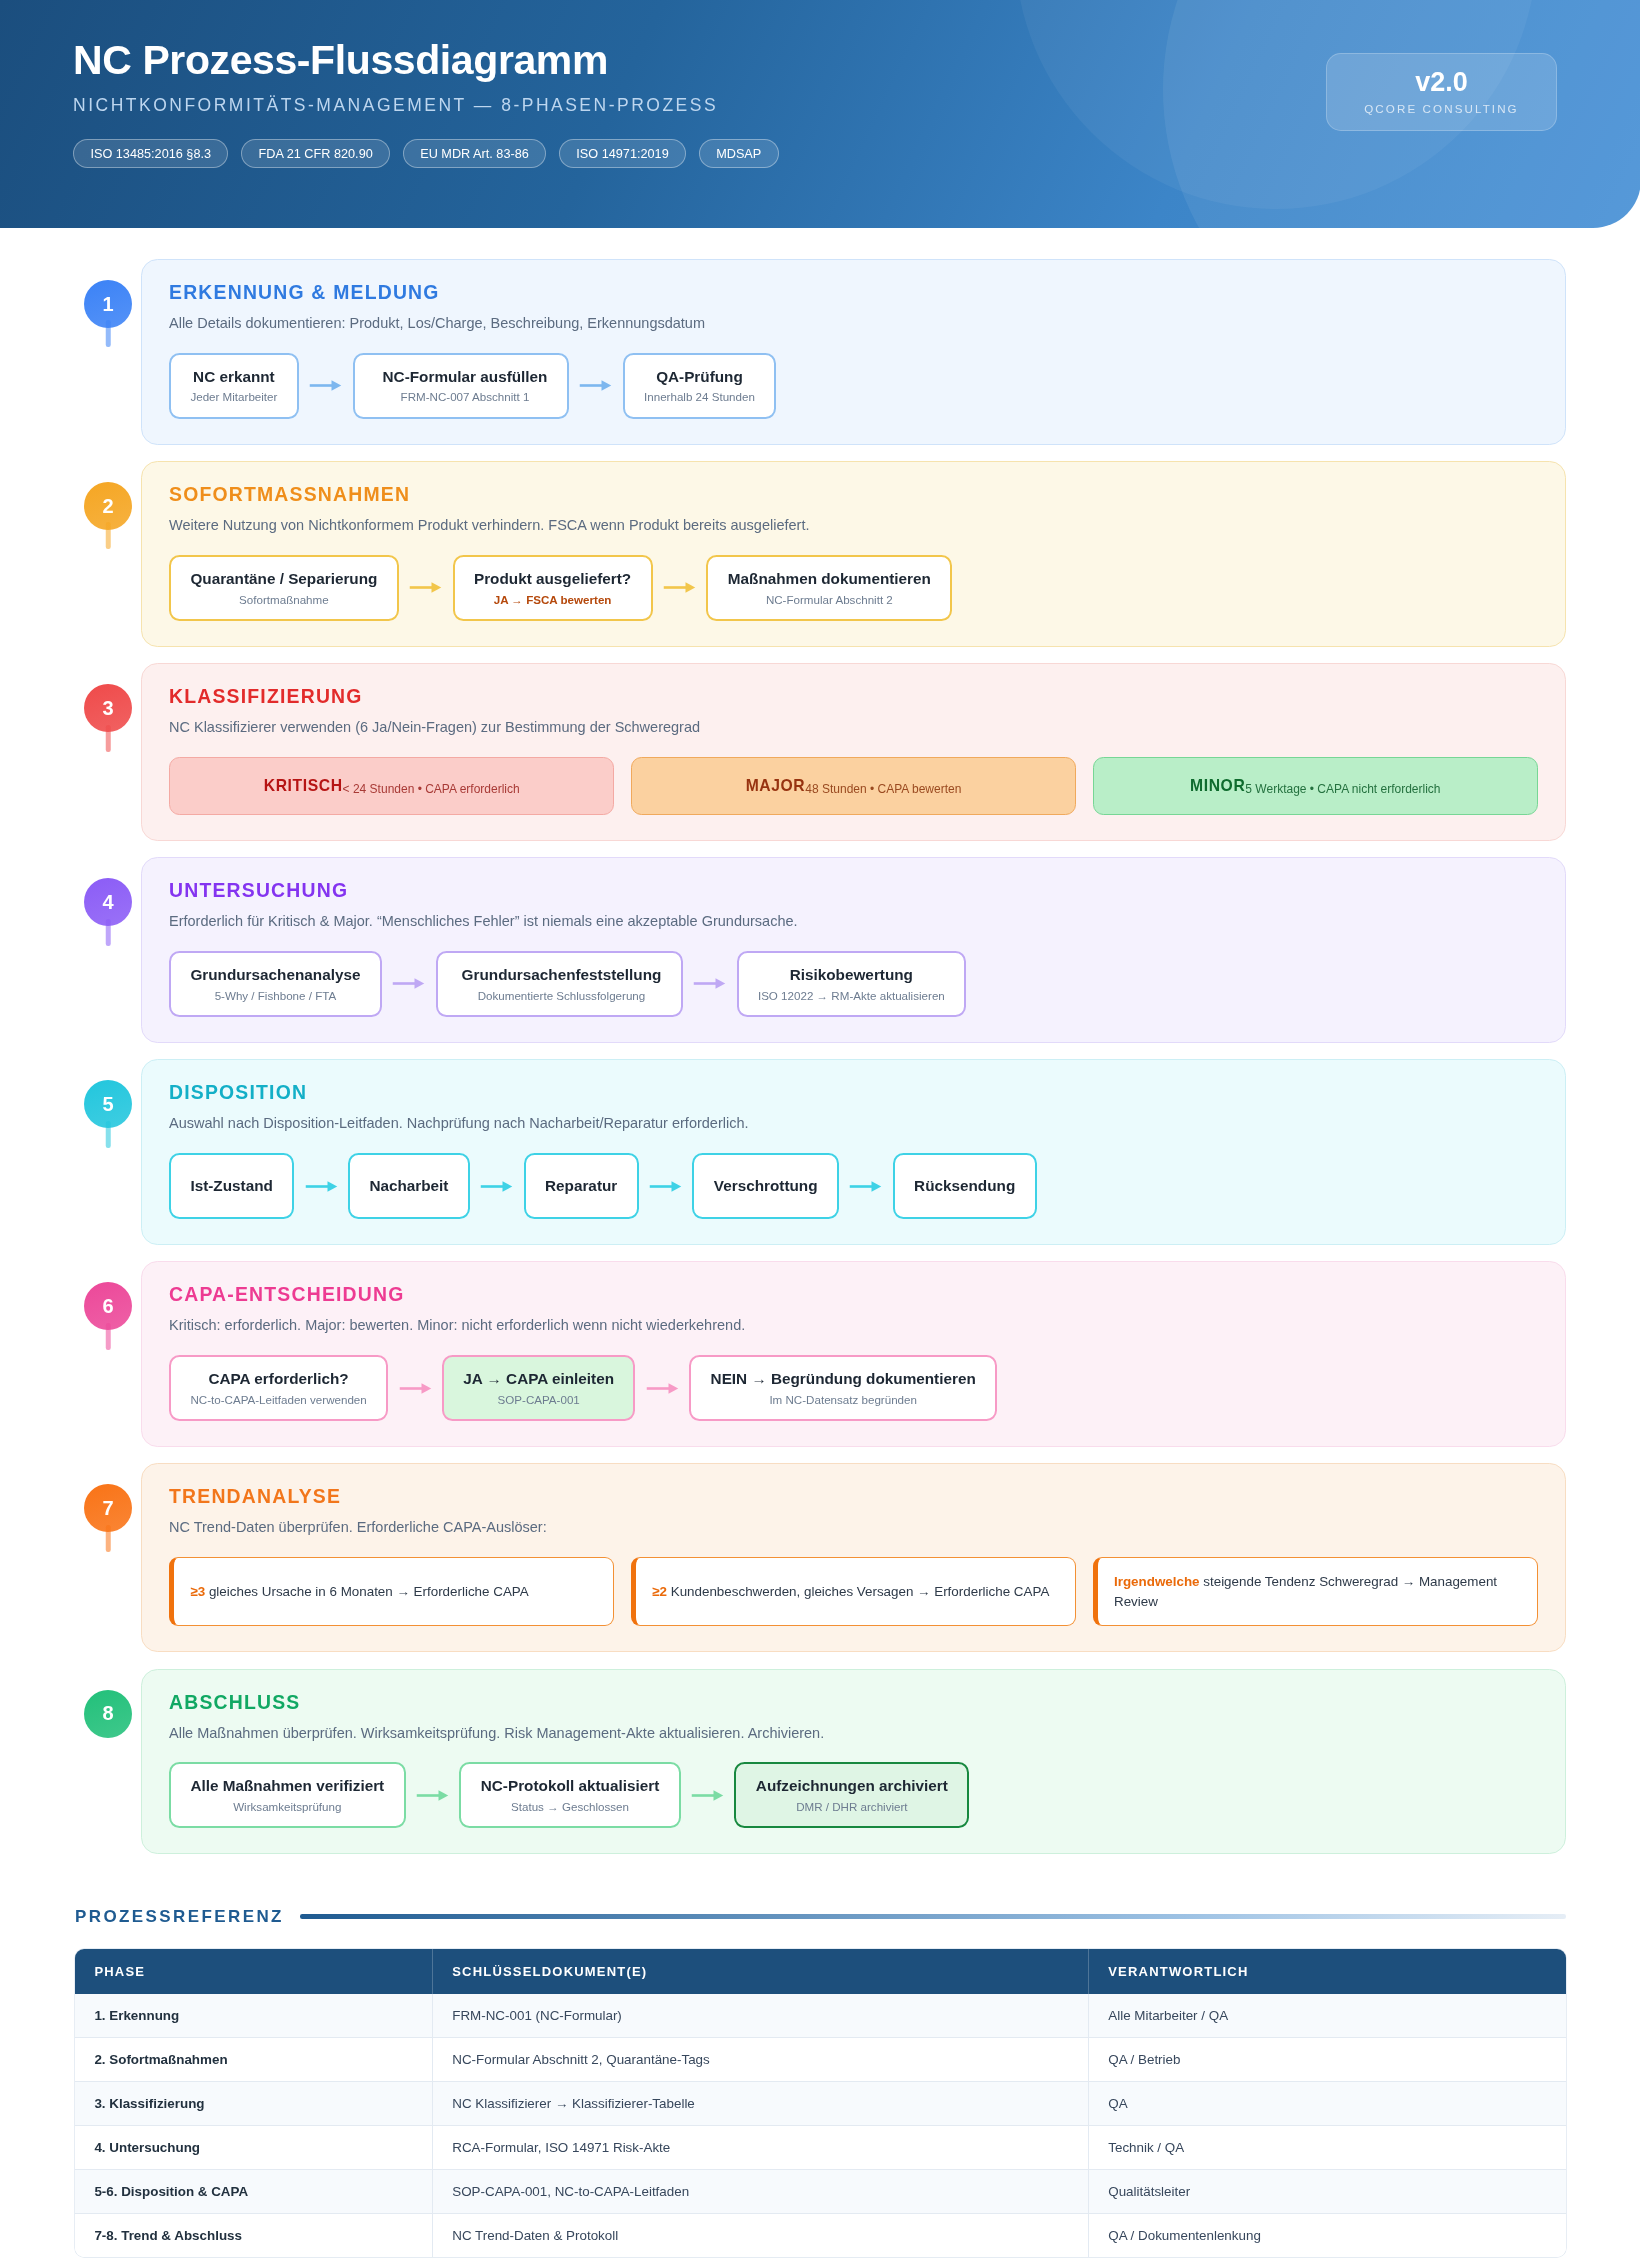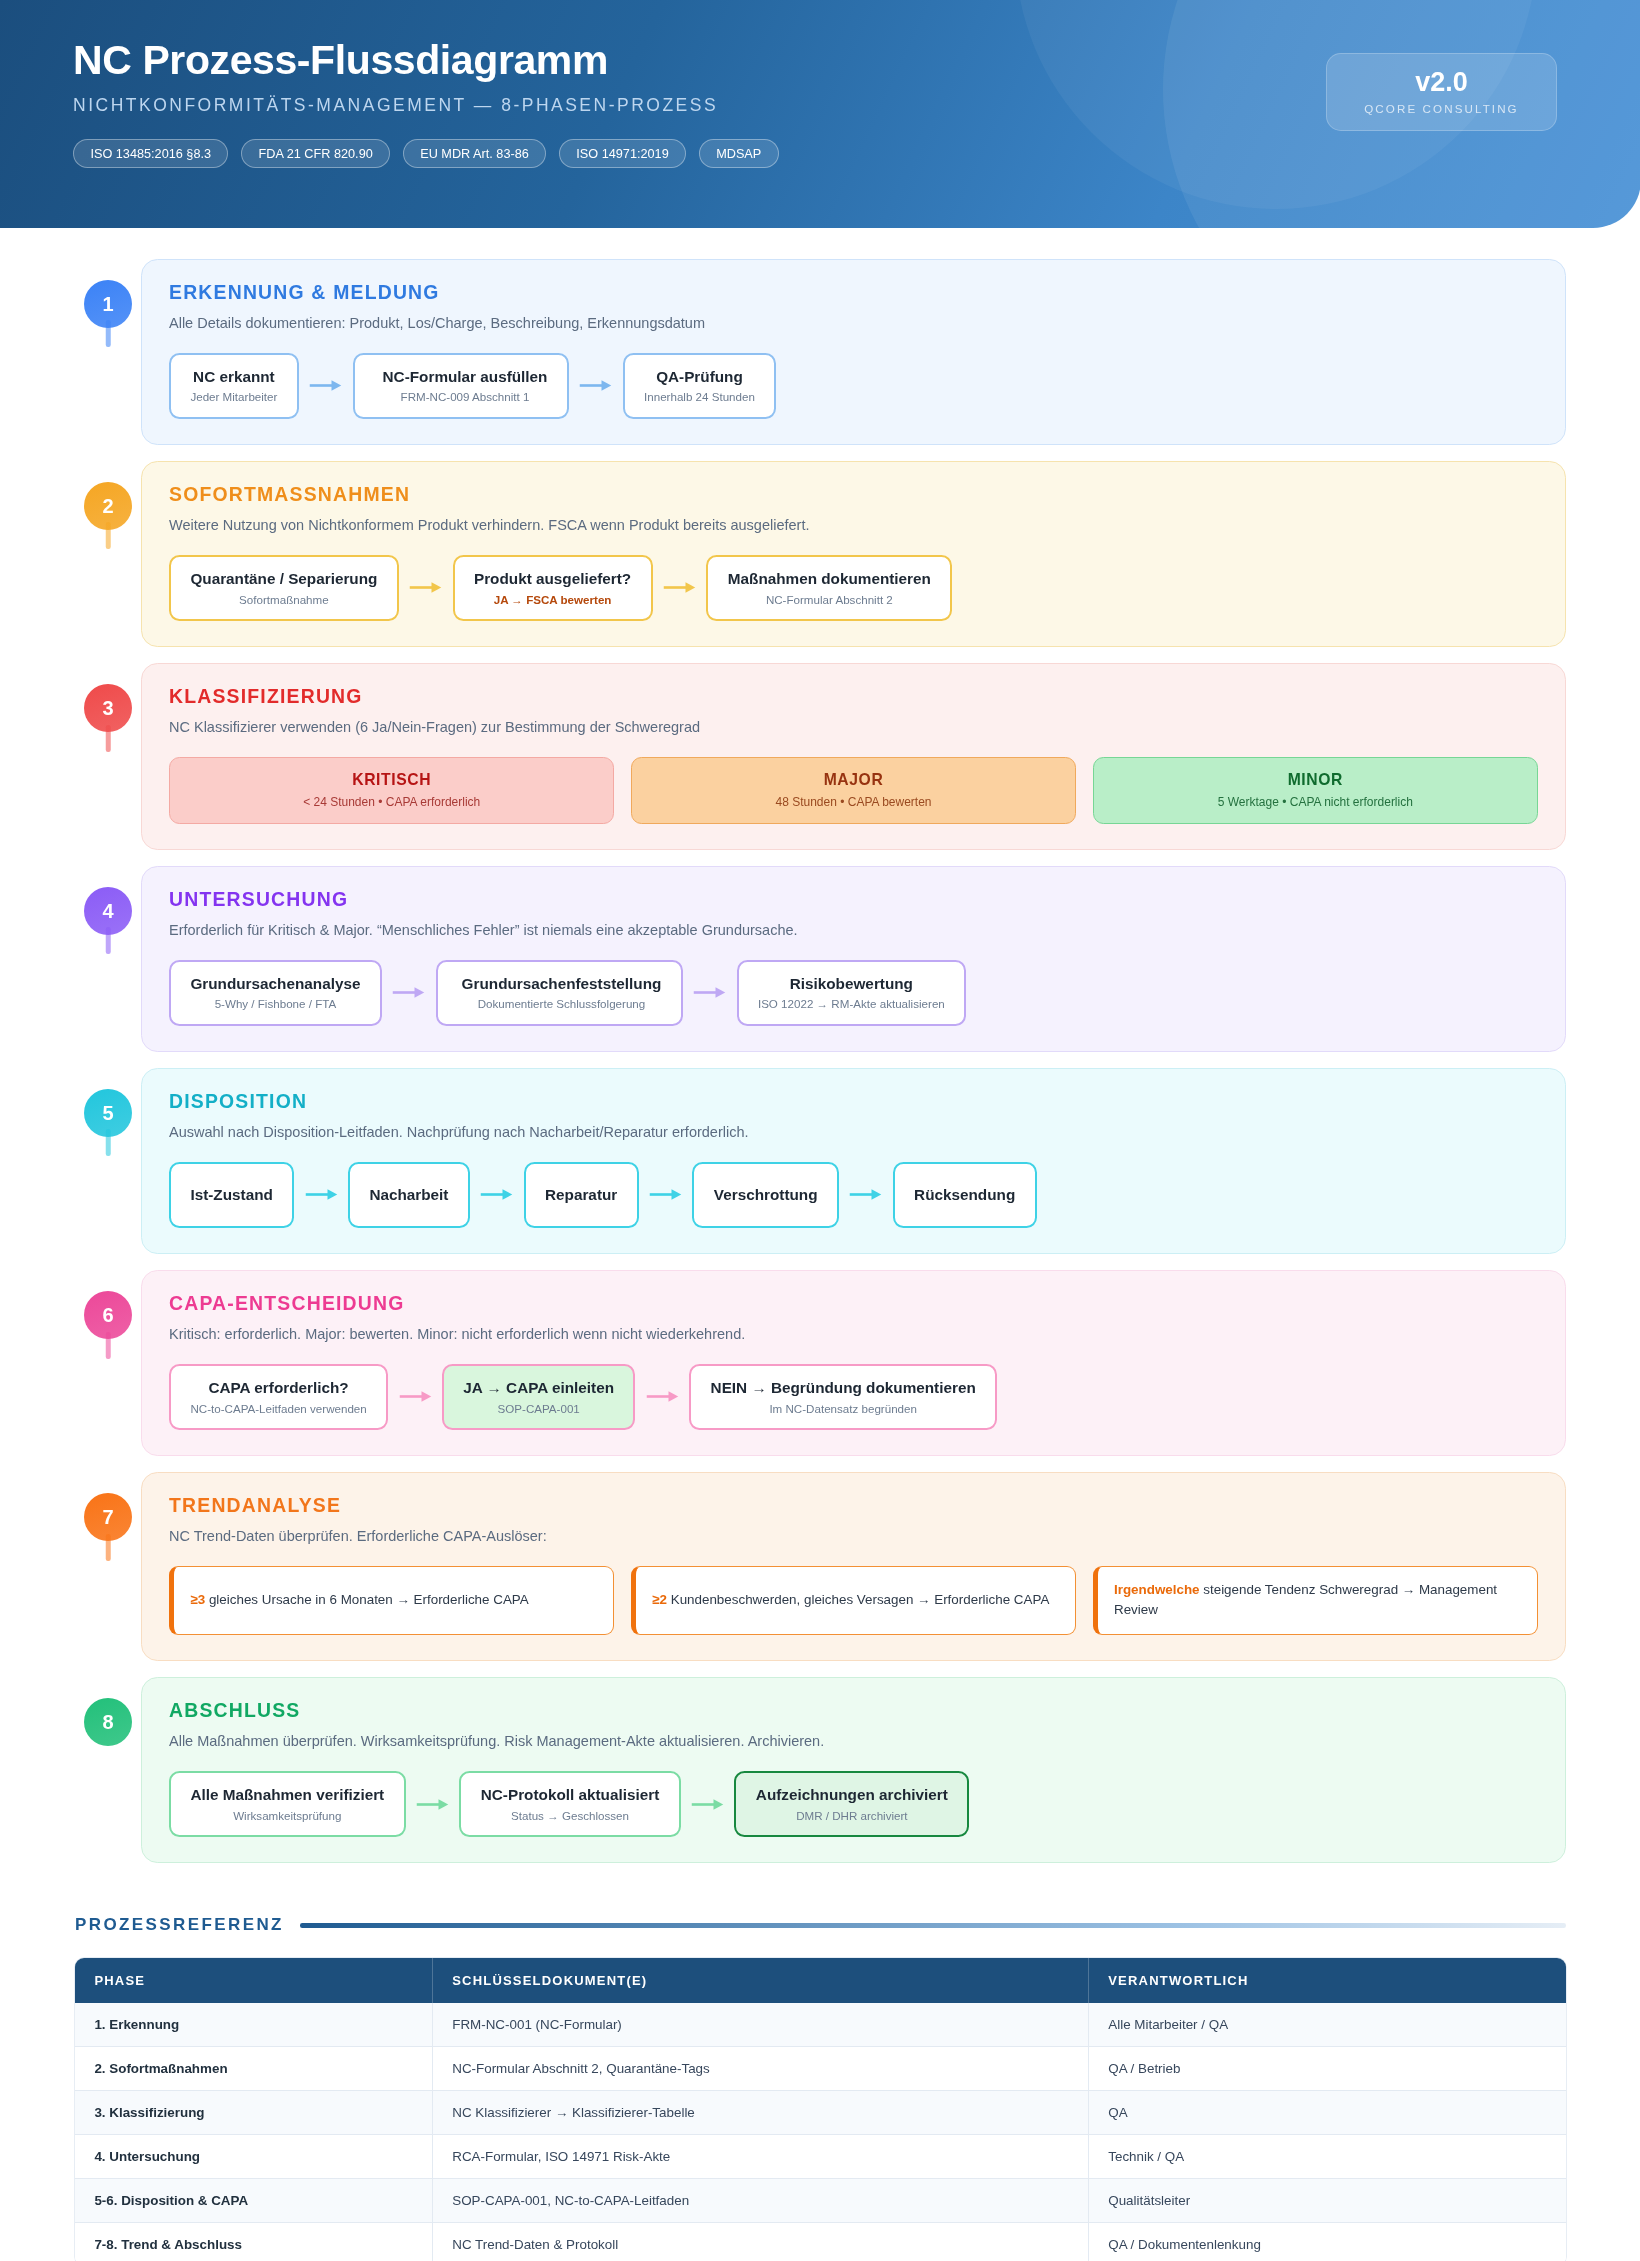--- a/index.html
+++ b/index.html
@@ -207,21 +207,20 @@
     margin-top: 19.4px;
     display: flex;
     gap: 16.4px;
   }
   .tile {
     flex: 1 1 0;
     border-radius: 10.4px;
     padding: 13.4px 16.4px;
     border: 1.9px solid transparent;
     display: flex;
-    flex-direction: column;
     align-items: center;
     justify-content: center;
     min-height: 58px;
   }
   .tile-title {
     font-size: 15.7px;
     font-weight: bold;
     letter-spacing: 0.6px;
   }
   .tile-sub {
@@ -339,21 +338,21 @@
               <div class="step-sub">Jeder Mitarbeiter</div>
             </div>
             <div class="arrow">
               <svg width="33" height="15" viewBox="0 0 44 20">
                 <line x1="1" y1="10" x2="31" y2="10" stroke="#7db7ef" stroke-width="3.5"></line>
                 <polygon points="30,3 43,10 30,17" fill="#7db7ef"></polygon>
               </svg>
             </div>
             <div class="step" style="border-color: rgb(143, 192, 242); padding-left: 28px;">
               <div class="step-label">NC-Formular ausfüllen</div>
-              <div class="step-sub">FRM-NC-009 Abschnitt 1</div>
+              <div class="step-sub">FRM-NC-007 Abschnitt 1</div>
             </div>
             <div class="arrow">
               <svg width="33" height="15" viewBox="0 0 44 20">
                 <line x1="1" y1="10" x2="31" y2="10" stroke="#7db7ef" stroke-width="3.5"></line>
                 <polygon points="30,3 43,10 30,17" fill="#7db7ef"></polygon>
               </svg>
             </div>
             <div class="step" style="border-color: rgb(143, 192, 242);">
               <div class="step-label">QA-Prüfung</div>
               <div class="step-sub">Innerhalb 24 Stunden</div>

